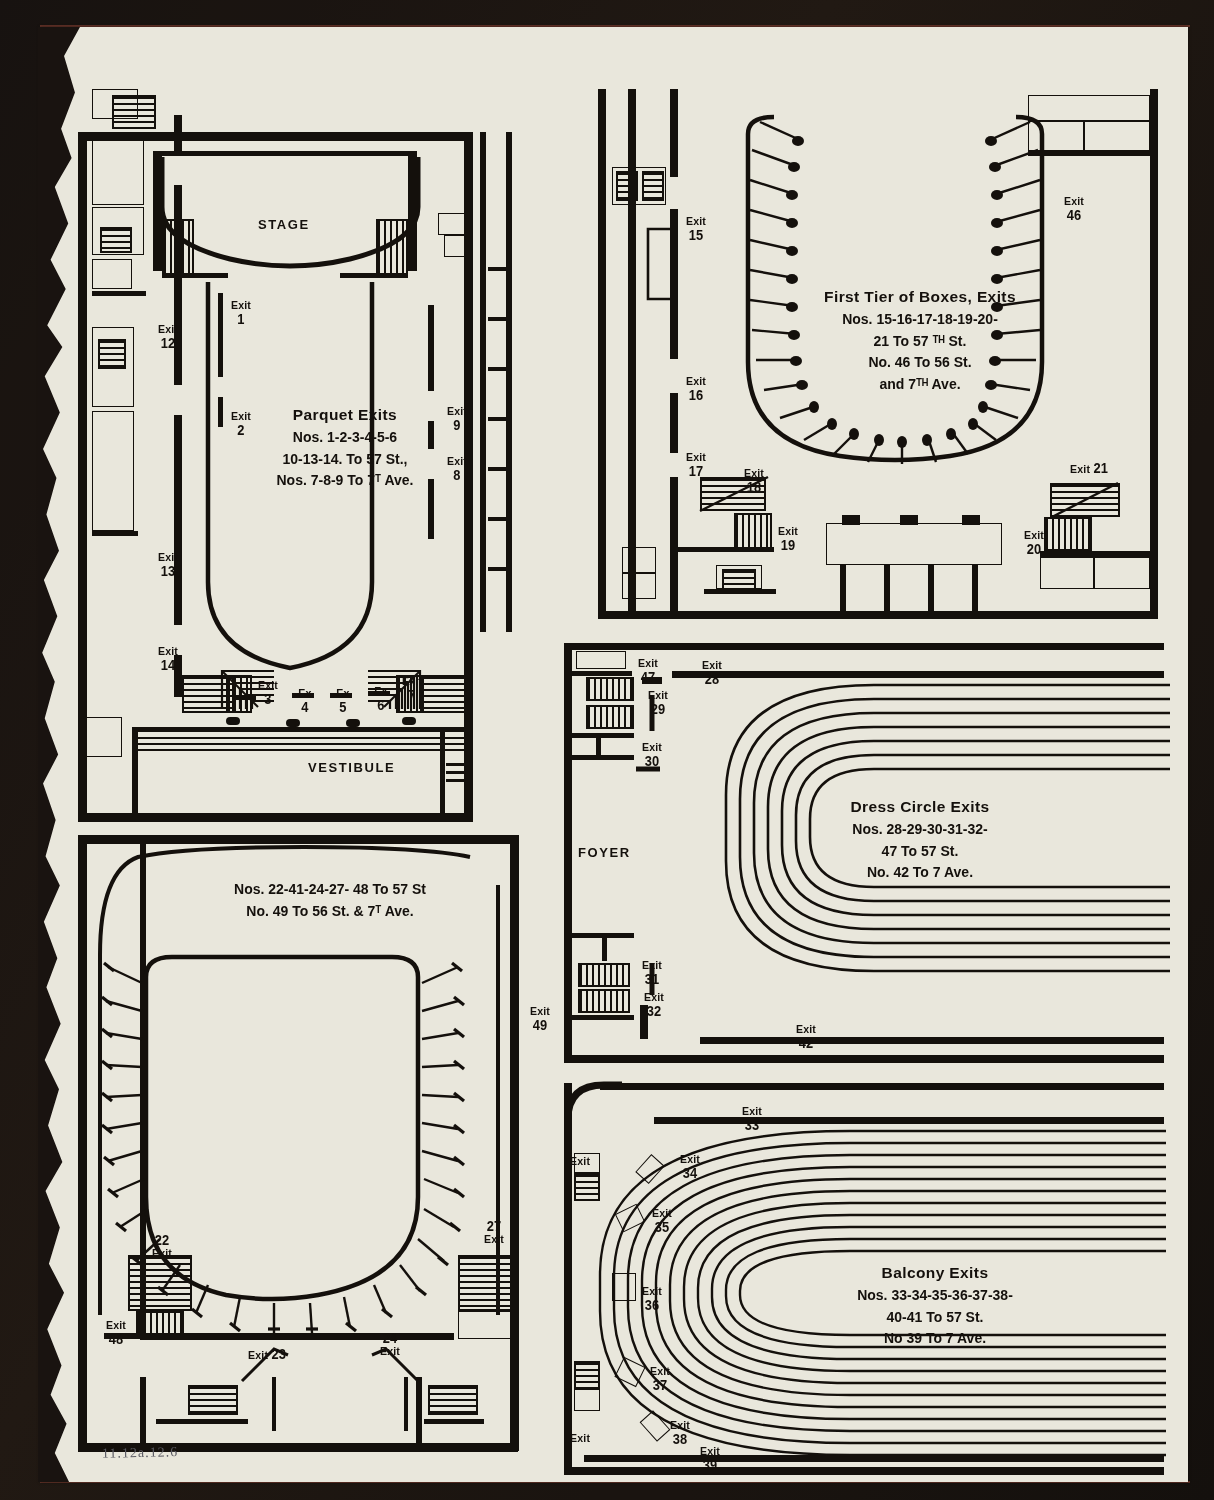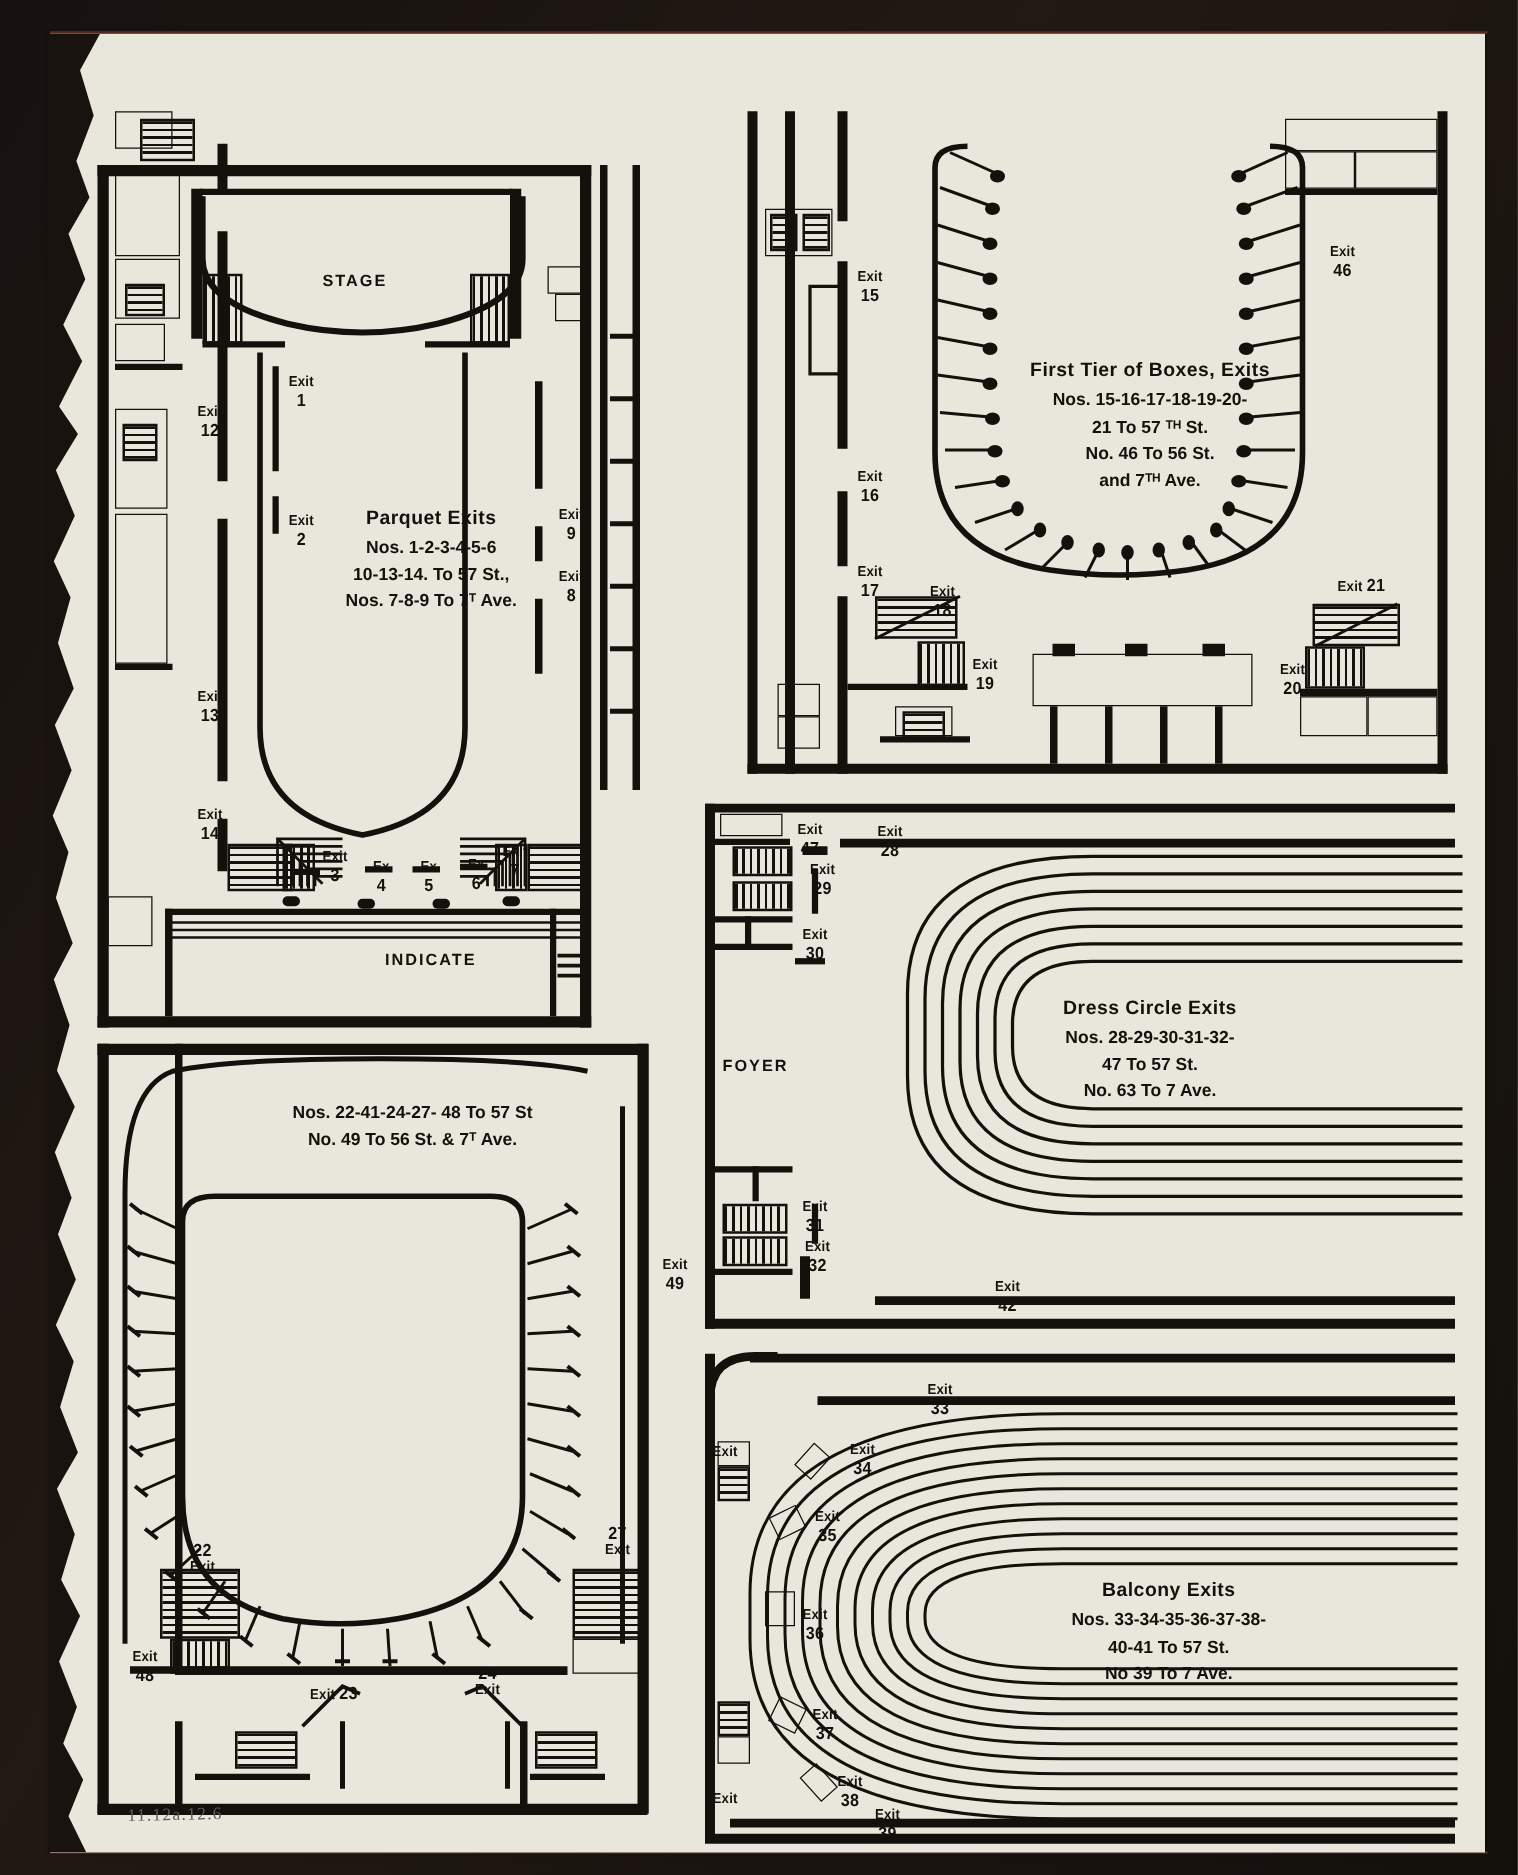--- a/index.html
+++ b/index.html
@@ -242,21 +242,21 @@
         <div class="wall" style="left:92px; top:700px; width:340px; height:5px;"></div>
         <div class="thin" style="left:92px; top:710px; width:340px; height:2px;"></div>
         <div class="thin" style="left:92px; top:716px; width:340px; height:2px;"></div>
         <div class="thin" style="left:92px; top:722px; width:340px; height:2px;"></div>
         <div class="wall" style="left:92px; top:700px; width:6px; height:86px;"></div>
         <div class="wall" style="left:426px; top:700px; width:6px; height:86px;"></div>
         <div class="wall" style="left:400px; top:700px; width:5px; height:86px;"></div>
         <div class="thin" style="left:406px; top:736px; width:26px; height:3px;"></div>
         <div class="thin" style="left:406px; top:744px; width:26px; height:3px;"></div>
         <div class="thin" style="left:406px; top:752px; width:26px; height:3px;"></div>
-        <div class="roomlbl" style="left:268px; top:733px;">INDICATE</div>
+        <div class="roomlbl" style="left:268px; top:733px;">VESTIBULE</div>
 
         <div class="caption" style="left:190px; top:376px; width:230px;">
           <span class="hd">Parquet Exits</span>
           <span class="ln">Nos. 1-2-3-4-5-6</span>
           <span class="ln">10-13-14. To 57 St.,</span>
           <span class="ln">Nos. 7-8-9 To 7ᵀ Ave.</span>
         </div>
 
         <div class="lbl ctr" style="left:178px; top:272px; width:46px;">
           <span class="w">Exit</span><br><span class="n">1</span>
@@ -620,21 +620,21 @@
             <path d="M510,94 L214,94 Q150,94 150,144 L150,162 Q150,212 214,212 L510,212"></path>
           </g>
         </svg>
 
         <div class="roomlbl" style="left:538px; top:818px;">FOYER</div>
 
         <div class="caption" style="left:750px; top:768px; width:260px;">
           <span class="hd">Dress Circle Exits</span>
           <span class="ln">Nos. 28-29-30-31-32-</span>
           <span class="ln">47 To 57 St.</span>
-          <span class="ln">No. 63 To  7 Ave.</span>
+          <span class="ln">No. 42 To  7 Ave.</span>
         </div>
 
         <div class="lbl ctr" style="left:650px; top:632px; width:44px;">
           <span class="w">Exit</span><br><span class="n">28</span>
         </div>
         <div class="lbl ctr" style="left:596px; top:662px; width:44px;">
           <span class="w">Exit</span><br><span class="n">29</span>
         </div>
         <div class="lbl ctr" style="left:590px; top:714px; width:44px;">
           <span class="w">Exit</span><br><span class="n">30</span>

